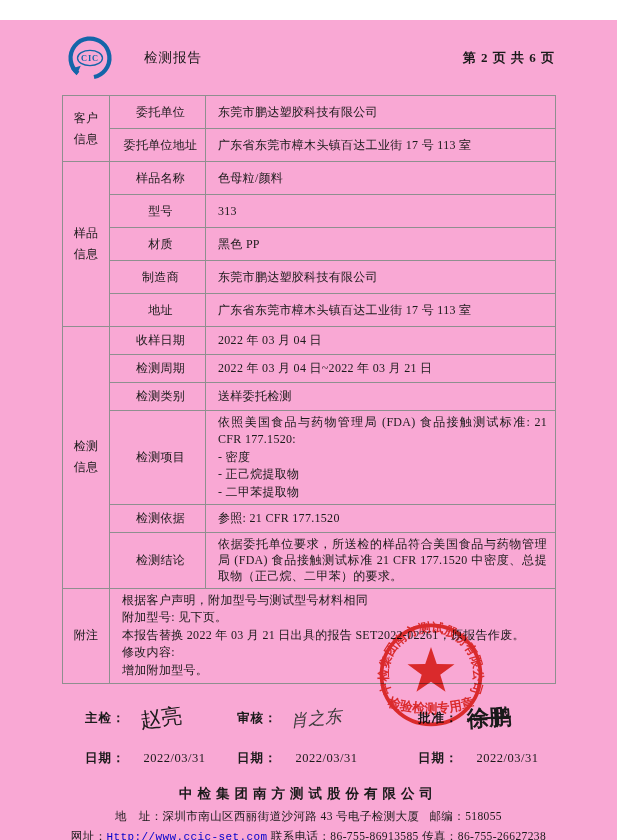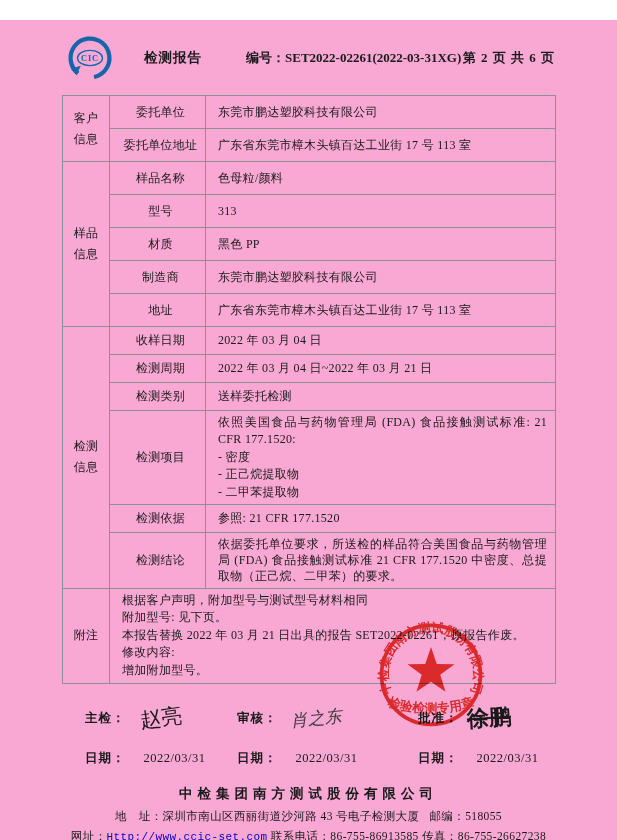--- a/index.html
+++ b/index.html
@@ -1,21 +1,21 @@
 <!DOCTYPE html>
 <html><head>
 <meta charset="utf-8">
 <style>
   html,body{margin:0;padding:0;background:#fff;}
   .page{position:relative;width:617px;height:840px;background:#f9a8d4;overflow:hidden;
         font-family:"Liberation Serif","DejaVu Serif",serif;color:#1a1a1a;margin-top:20px;}
   
   .hdr{position:absolute;left:62px;top:12px;width:493px;height:52px;display:flex;align-items:center;}
   .logo{width:56px;height:50px;flex:0 0 auto;}
-  .hdr-title{font-size:13.5px;font-weight:bold;letter-spacing:1px;margin-left:26px;}
+  .hdr-title{font-size:13.5px;font-weight:normal;letter-spacing:1px;margin-left:26px;}
   .hdr-no{font-size:13px;font-weight:bold;margin-left:44px;white-space:nowrap;}
   .hdr-page{font-size:13px;font-weight:bold;margin-left:auto;white-space:nowrap;letter-spacing:1px;}
   
   table.report{position:absolute;left:62px;top:75px;width:493px;border-collapse:collapse;table-layout:fixed;}
   table.report td{border:1px solid #8f8f8f;font-size:12px;vertical-align:middle;letter-spacing:.3px;}
   td.grp{text-align:center;padding:0;line-height:21px;}
   td.lbl{padding:0 4px 0 10px;text-align:center;}
   td.val{padding:0 8px 0 12px;}
   td.val-multi{padding:3px 8px 3px 12px;line-height:17.4px;text-align:justify;}
   tr.h33{height:33px;} tr.h28{height:28px;} tr.h88{height:88px;} tr.h49{height:49px;} tr.h87{height:87px;}
@@ -47,21 +47,20 @@
 <div class="page">
 
   <div class="hdr">
     <svg class="logo" viewBox="0 0 60 54">
       <circle cx="30" cy="27" r="21" fill="none" stroke="#1465a9" stroke-width="4.6" stroke-dasharray="113 19" transform="rotate(128 30 27)"></circle>
       <polygon points="9.5,38.5 20,35.5 15.5,45.5" fill="#1465a9"></polygon>
       <ellipse cx="30" cy="27" rx="13.5" ry="8.2" fill="none" stroke="#1465a9" stroke-width="1.4"></ellipse>
       <text x="30" y="30.5" text-anchor="middle" font-size="9" font-weight="bold" fill="#1465a9" font-family="Liberation Serif, serif" letter-spacing="1">CIC</text>
     </svg>
     <span class="hdr-title">检测报告</span>
-    <span class="hdr-no"><span>编号：</span><span>SET2022-02261(2022-03-31XG)</span></span>
     <span class="hdr-page">第 2 页 共 6 页</span>
   </div>
 
   <table class="report">
     <colgroup>
         <col style="width:47px">
         <col style="width:96px">
         <col style="width:350px">
       </colgroup>
     <tbody>

